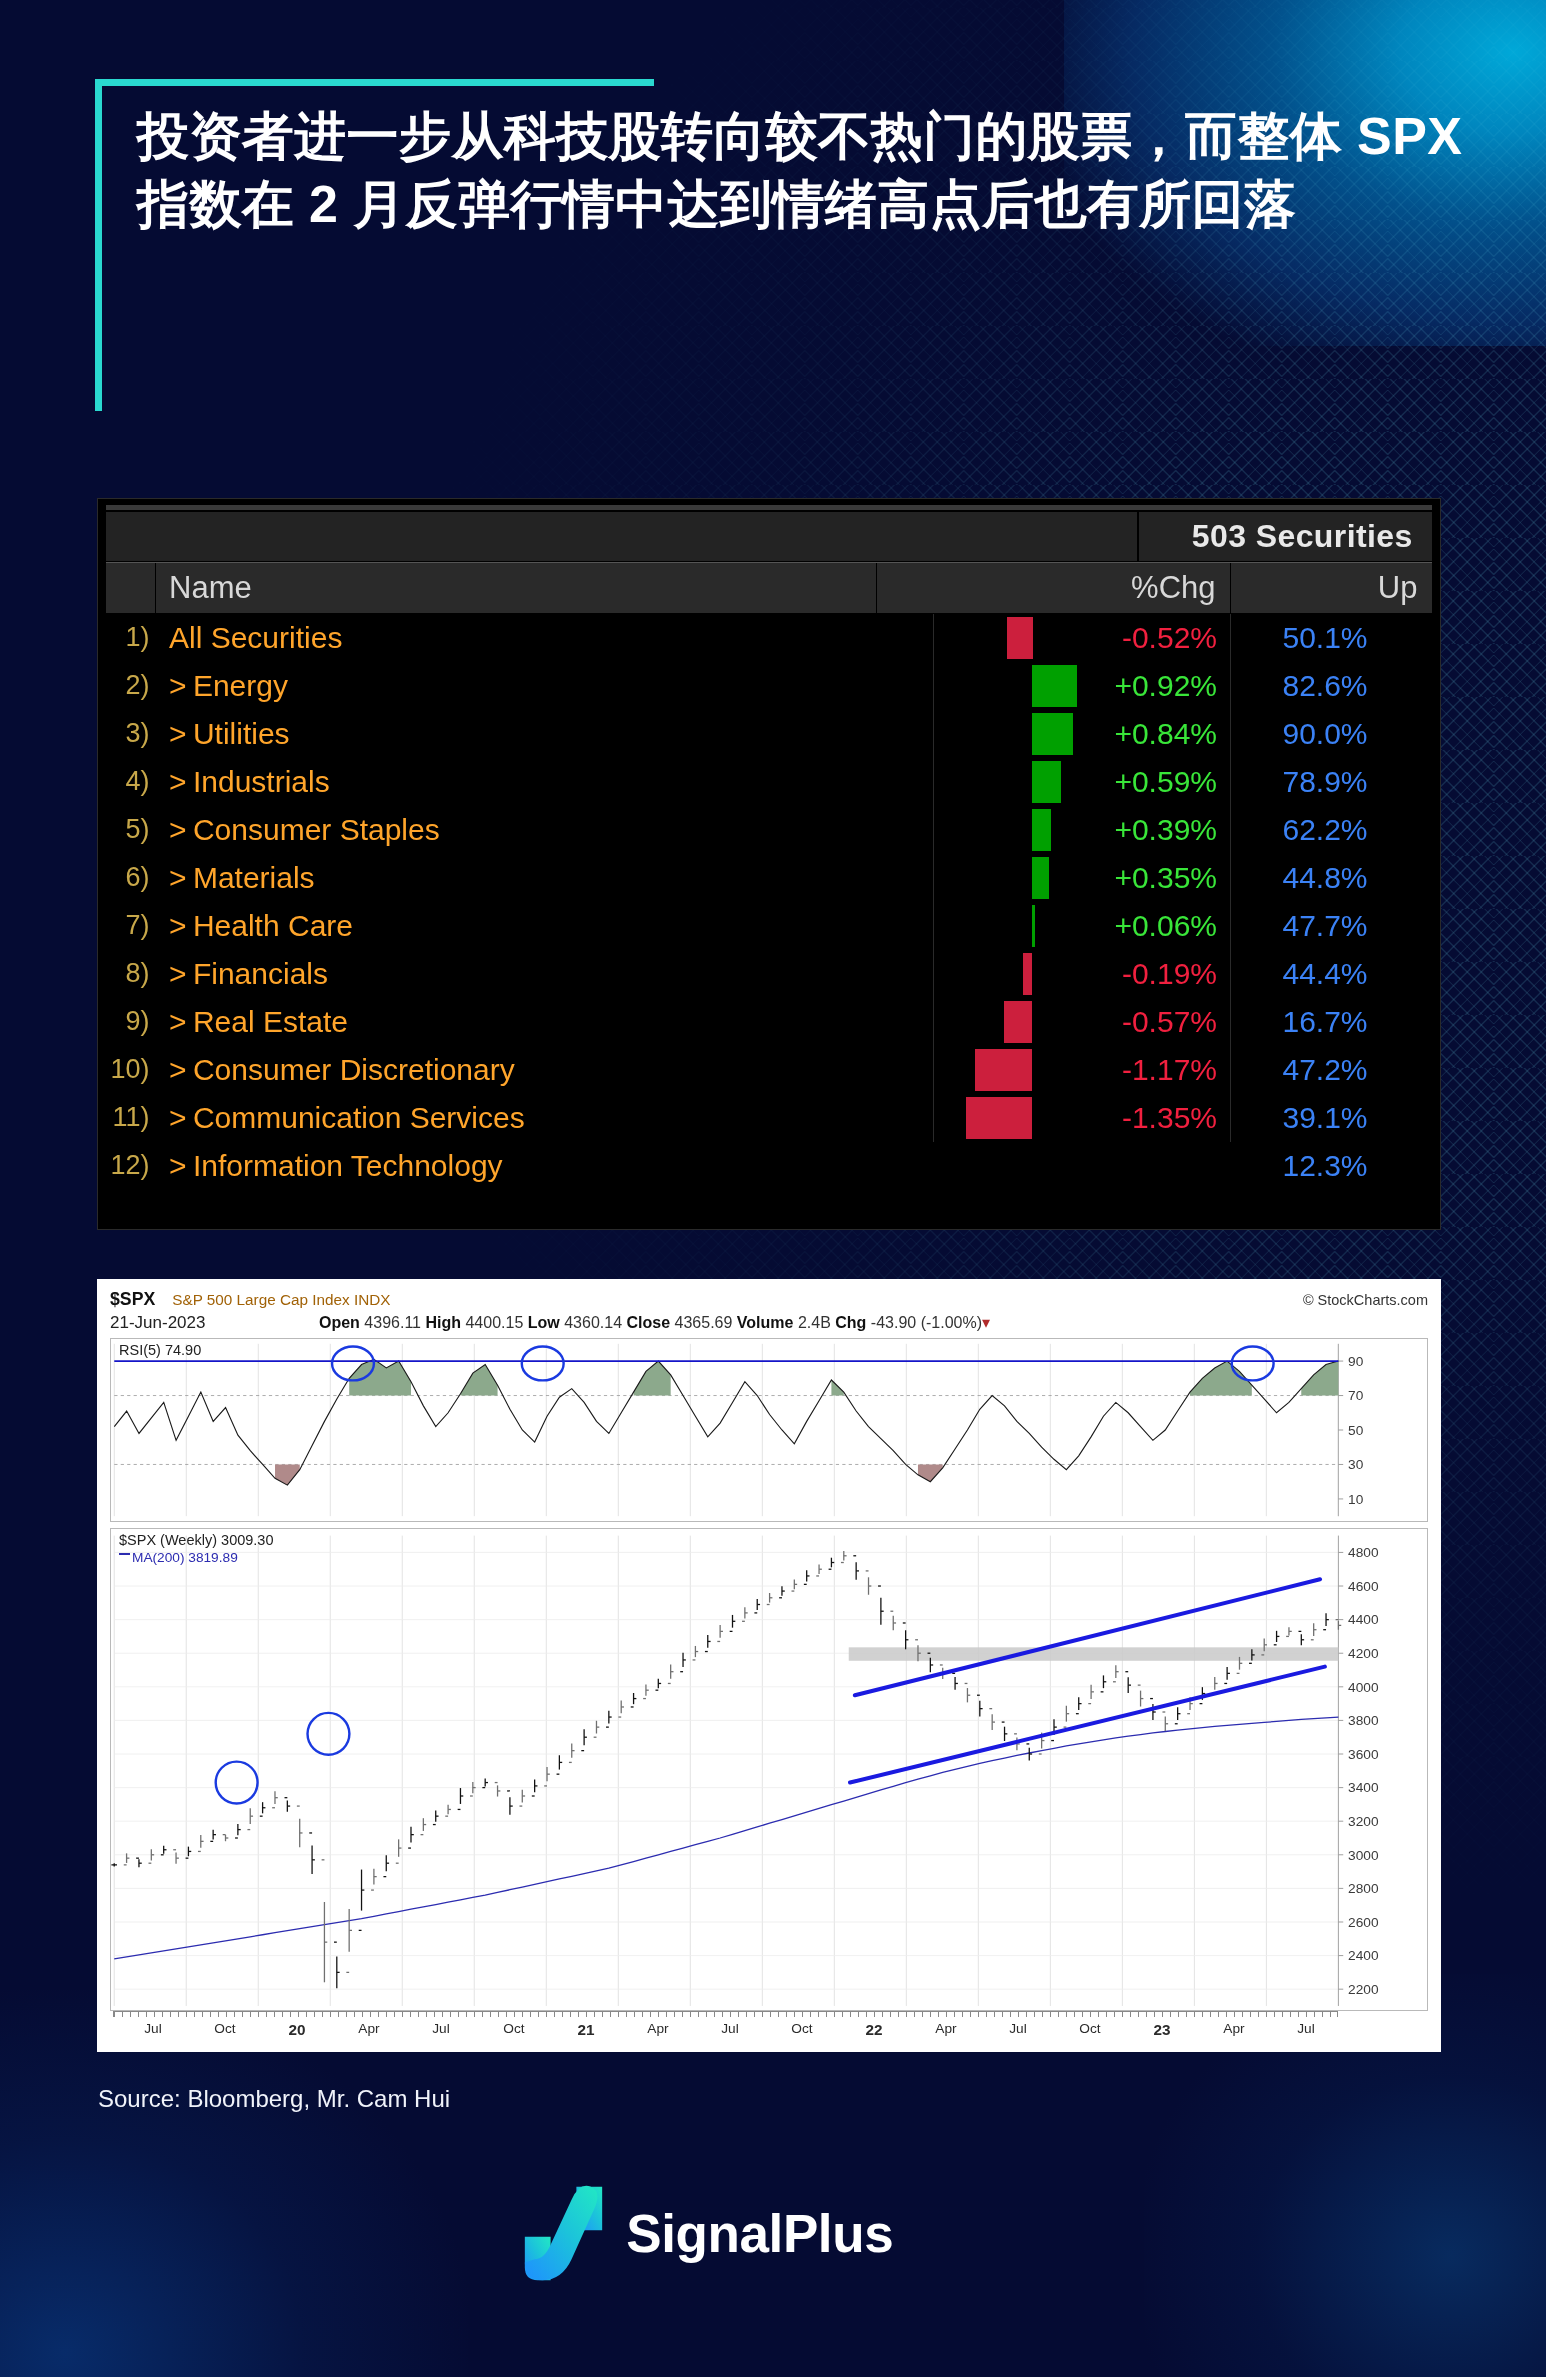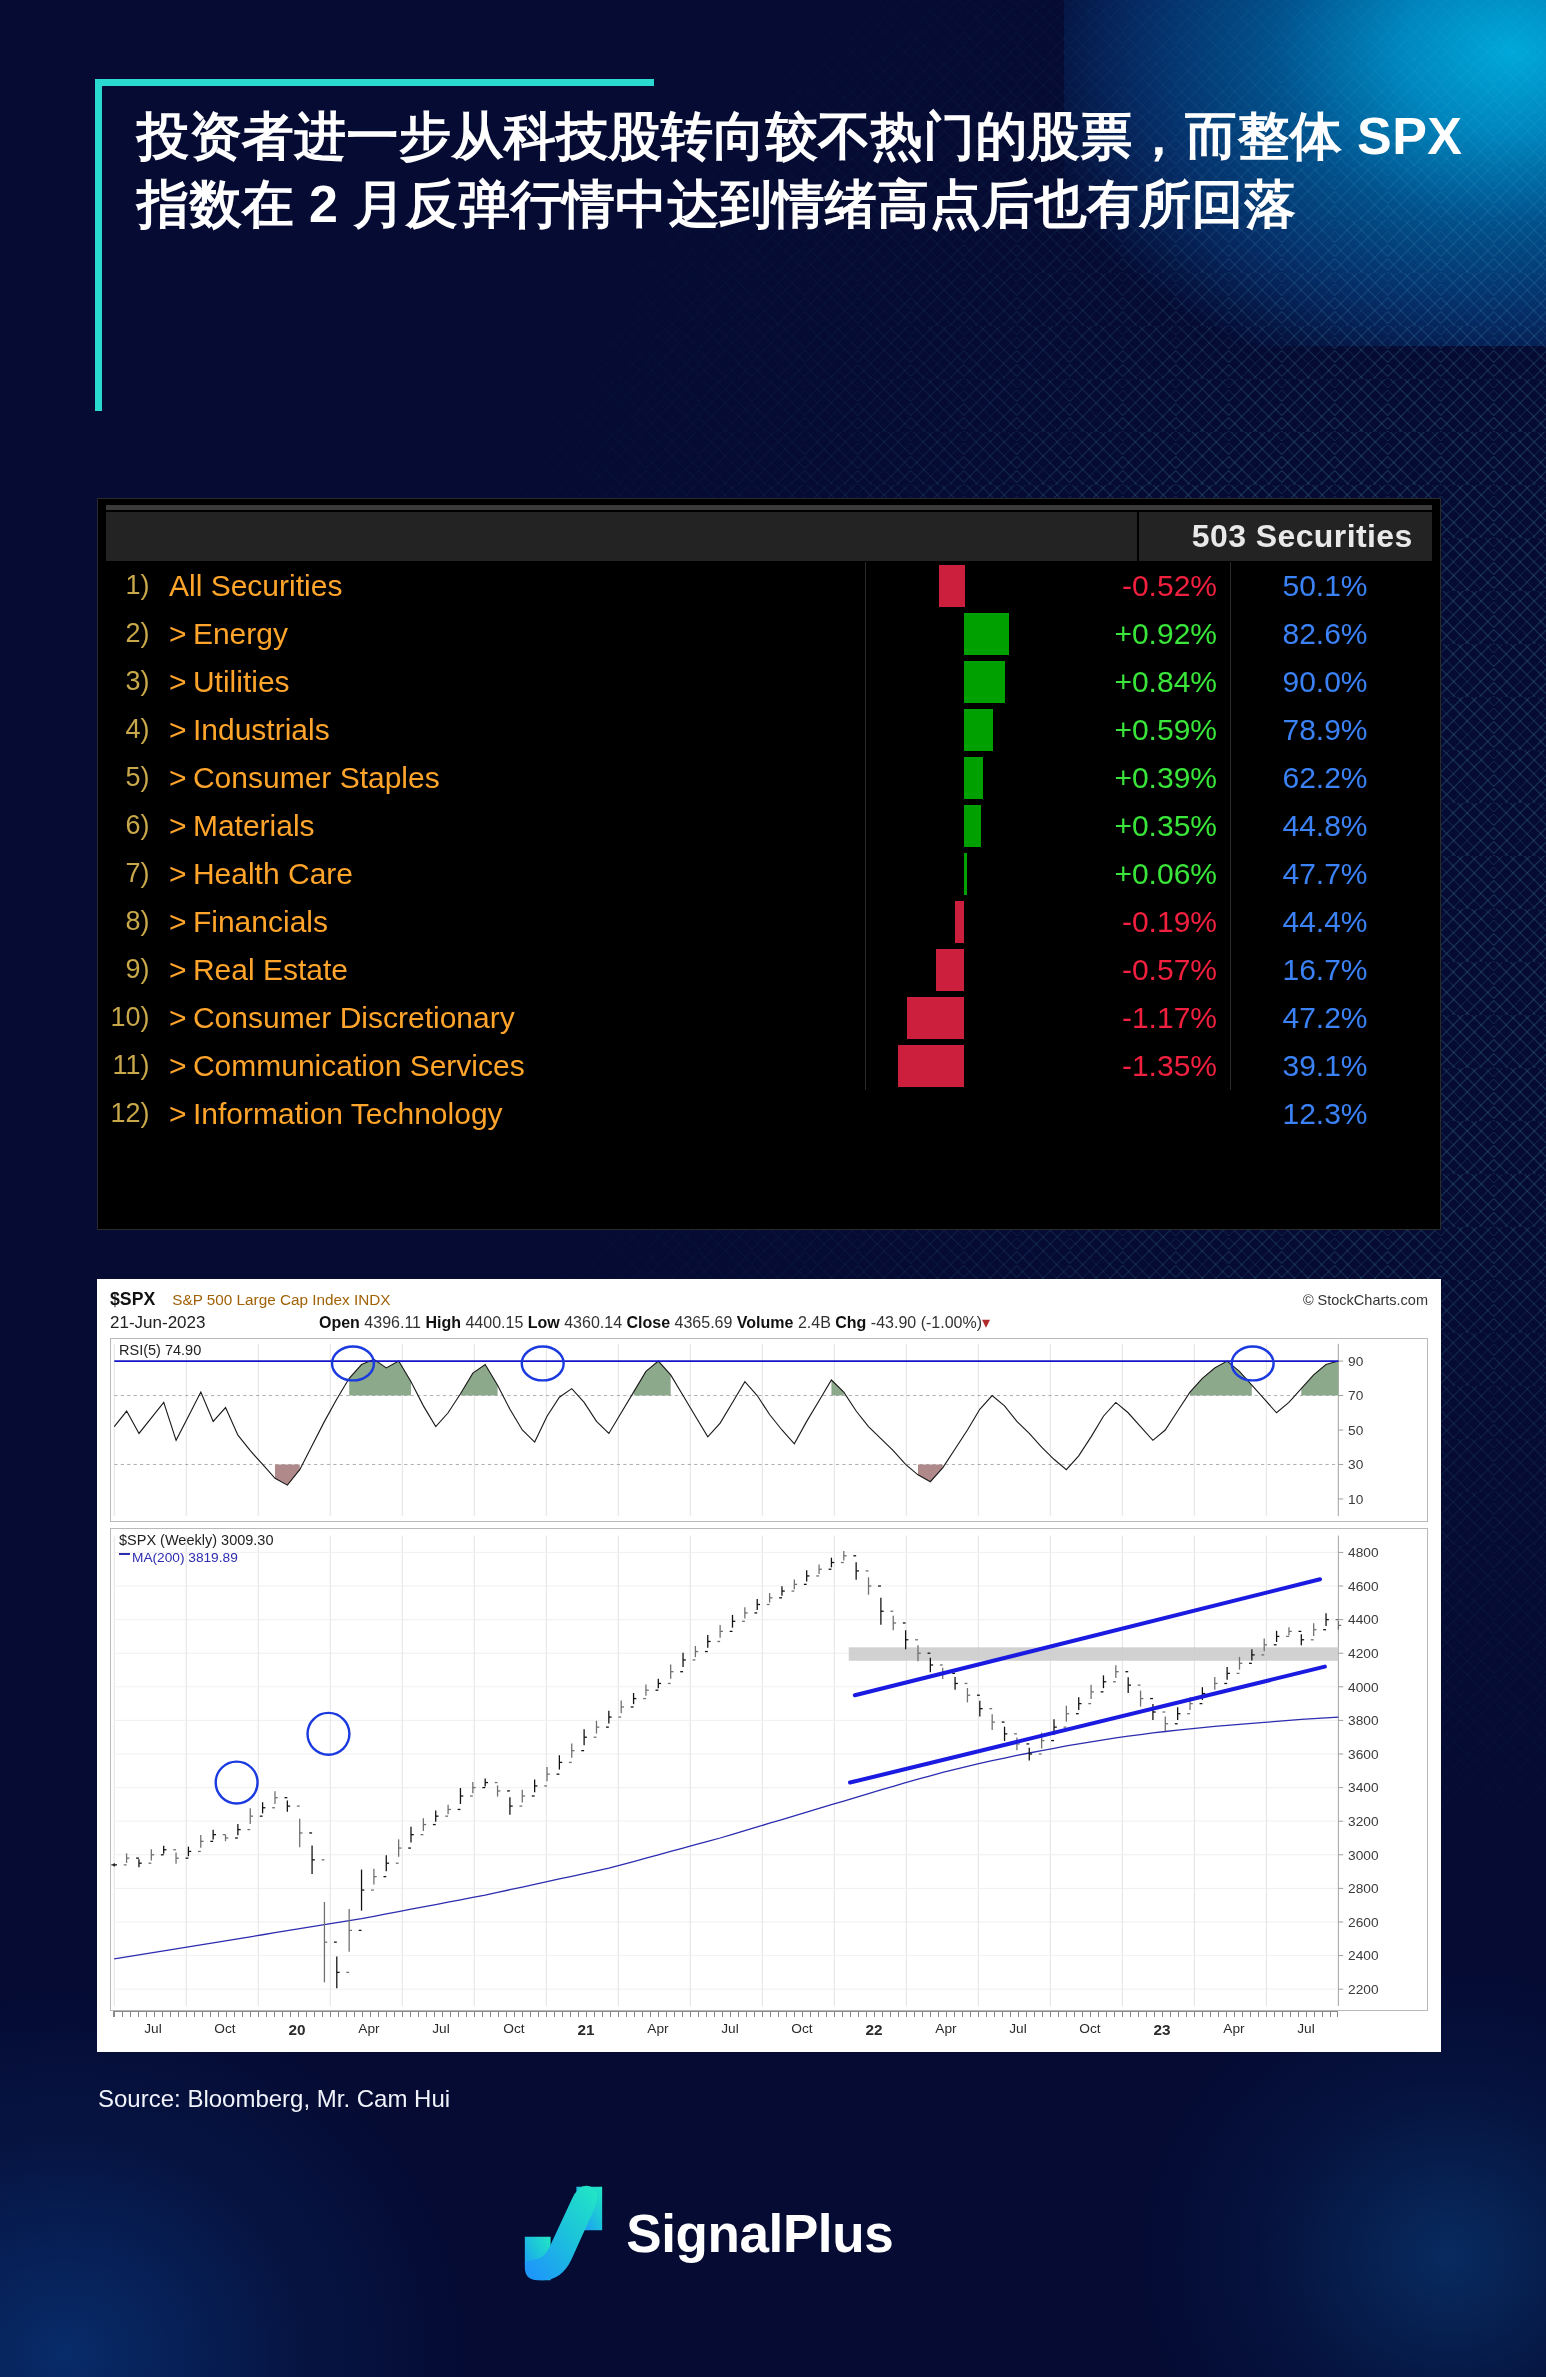--- a/index.html
+++ b/index.html
@@ -113,21 +113,21 @@
   .r-idx {
     width: 50px; text-align: right; padding-right: 6.4px;
     color: #c8a84a; font-size: 27px;
   }
   .r-name {
     flex: 1; padding-left: 13px; color: #ffa52b; font-size: 30px;
     white-space: nowrap;
   }
   .r-name .arrow { color: #ffa52b; margin-right: 6.4px; }
   .r-barcell {
-    width: 366px; height: 100%; position: relative;
+    width: 298px; height: 100%; position: relative;
     border-left: 1.6px solid #2a2a2a; border-right: 1.6px solid #2a2a2a;
     display: flex; align-items: center; justify-content: flex-end;
   }
   .r-bar {
     position: absolute; top: 3.2px; bottom: 3.2px;
     left: 98px;
   }
   .r-bar.neg { background: #cc1f3d; transform-origin: right center; }
   .r-bar.pos { background: #00a000; }
   .r-chg {
@@ -202,20 +202,26 @@
   </div>
 
   <div class="bb-panel">
     <div class="bb-topbar"></div>
 
     <div class="bb-count-row">
       <div class="divider"></div>
       <div class="bb-count">503 Securities</div>
     </div>
 
+    <div class="bb-head">
+      <div class="cell hc-idx"></div>
+      <div class="cell hc-name">Name</div>
+      <div class="cell hc-chg">%Chg</div>
+      <div class="cell hc-up">Up</div>
+    </div>
 
     <div class="bb-rows" id="bb-rows">
         <div class="bb-row">
           <div class="r-idx">1)</div>
           <div class="r-name"><span>All Securities</span></div>
           <div class="r-barcell">
             <div class="r-bar neg" style="left: 73px; width: 25.6px;"></div>
             <span class="r-chg neg">-0.52%</span>
           </div>
           <div class="r-up">50.1%</div>

